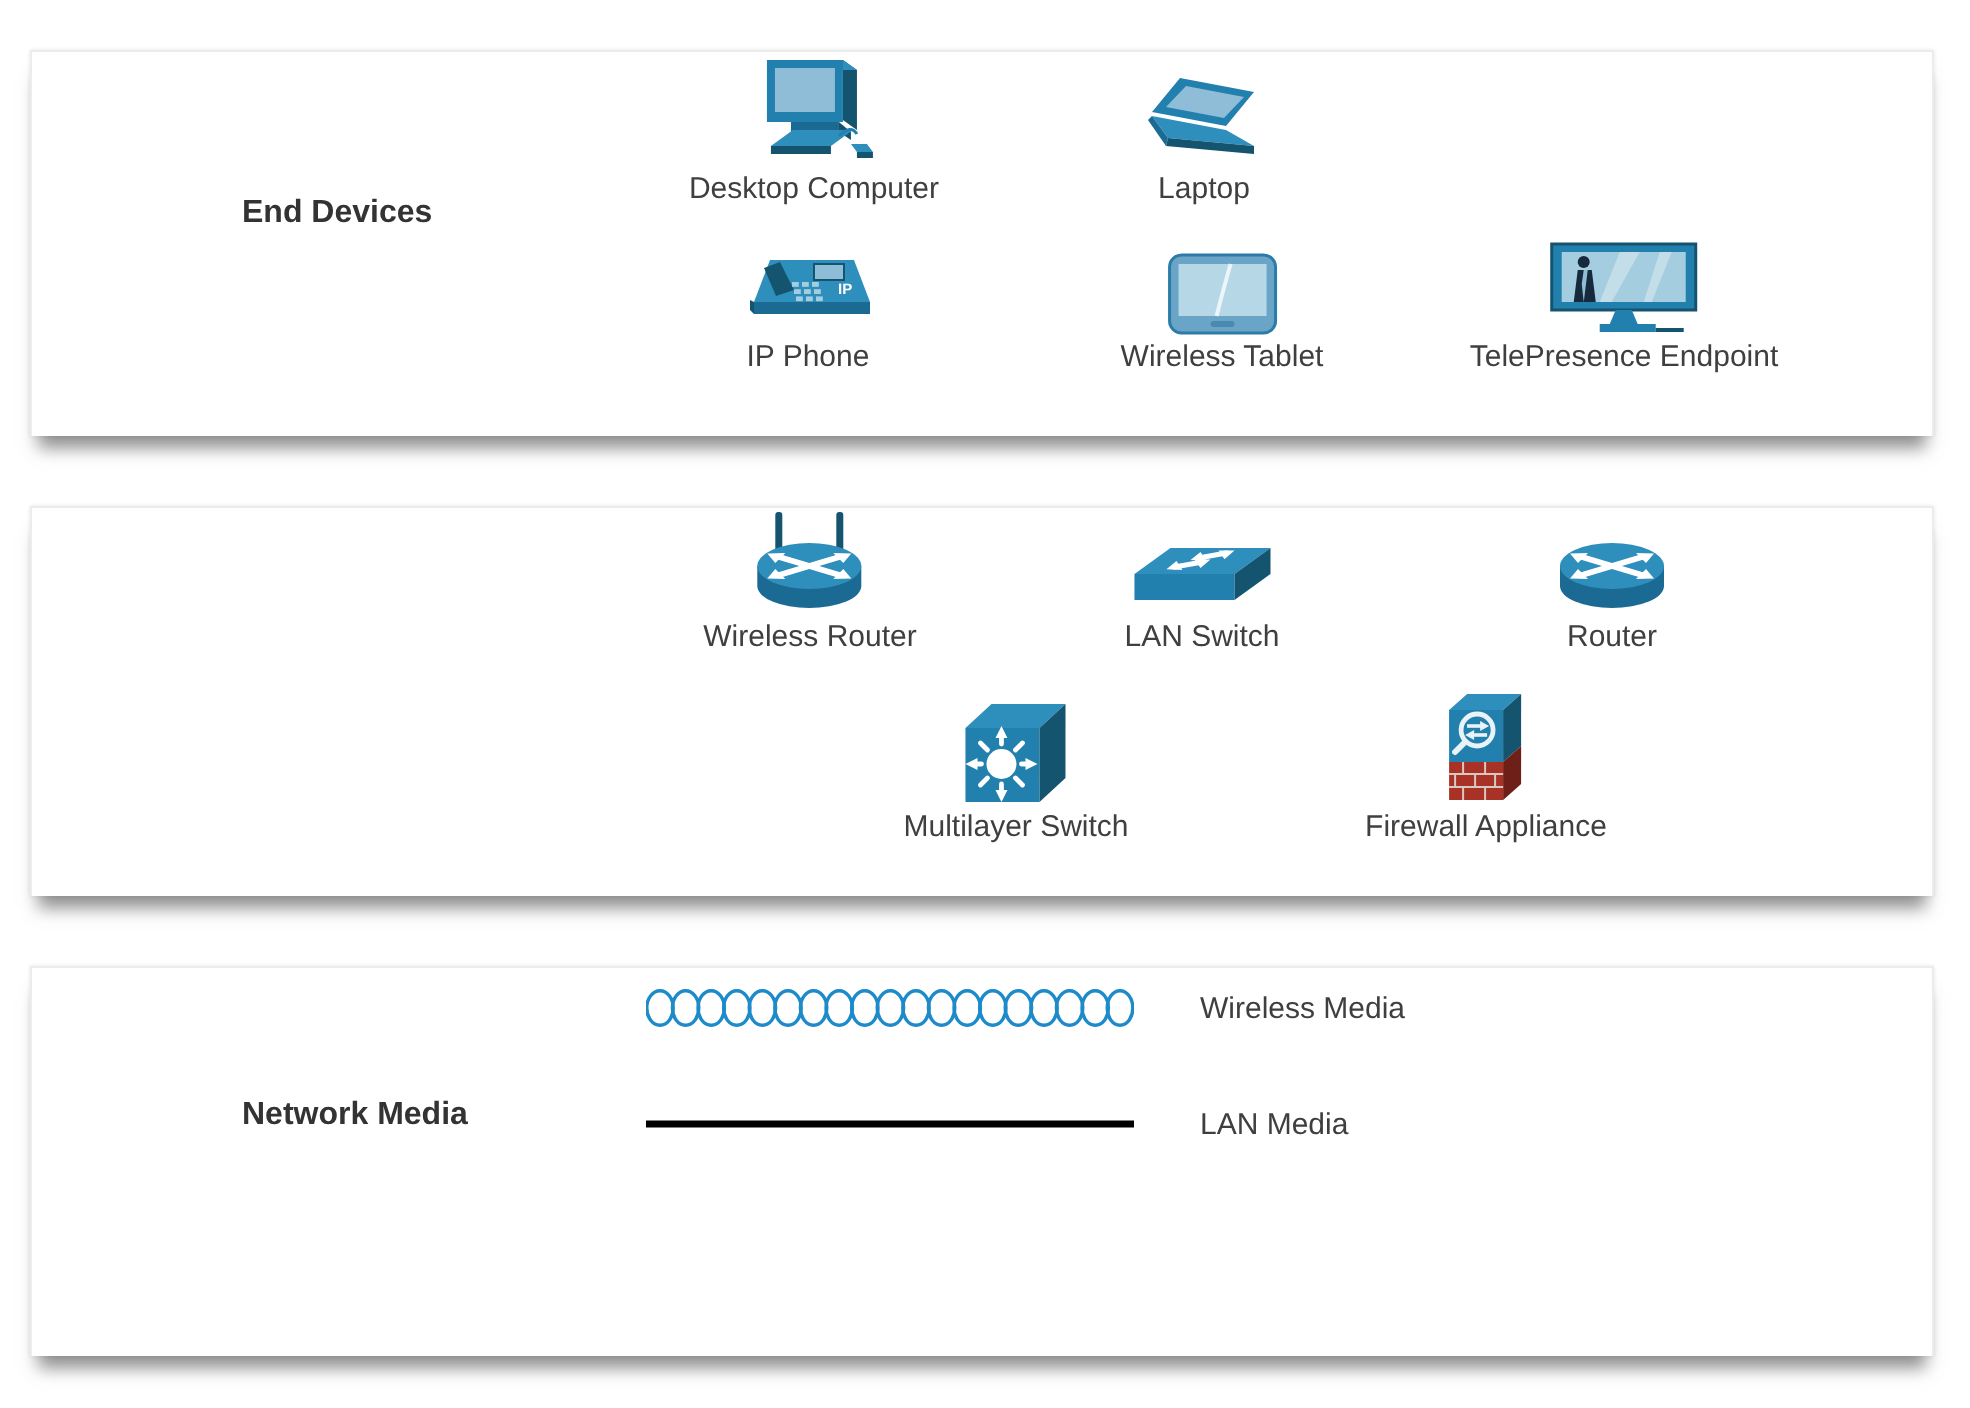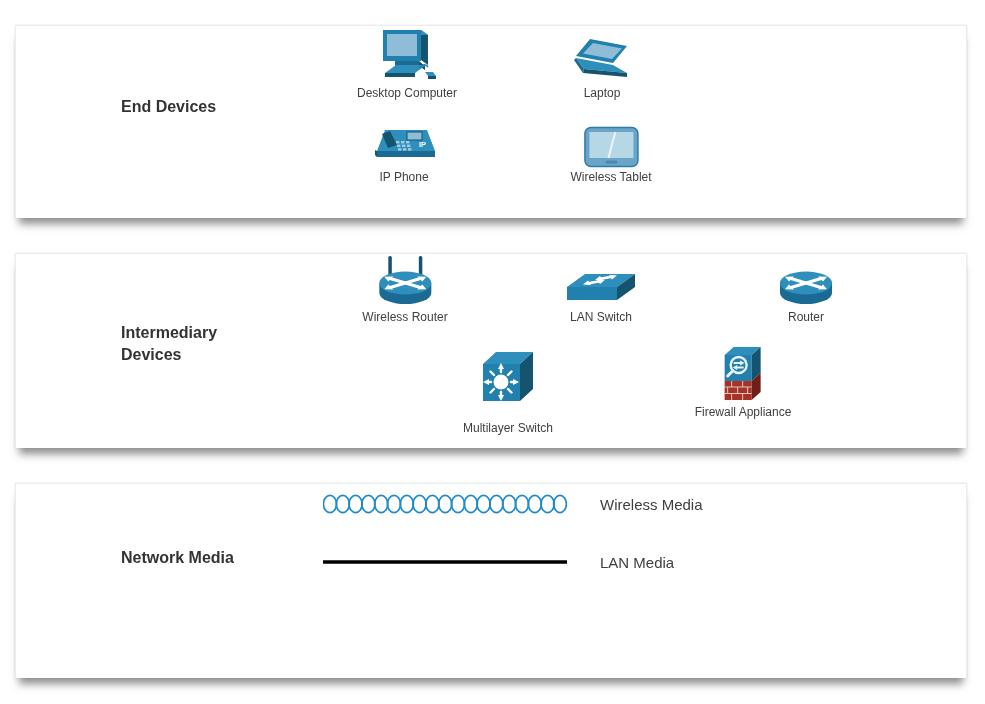--- a/index.html
+++ b/index.html
@@ -22,21 +22,21 @@
   }
   #card-end .section-title{top:70px;}
   #card-intermediary .section-title{top:68px;}
   #card-media .section-title{top:63px;}
   .device{
     position:absolute;transform:translateX(-50%);
     display:flex;flex-direction:column;align-items:center;
   }
   .icon-box{display:flex;align-items:flex-end;justify-content:center;}
   .device-label{
-    font-size:12px;color:#3f3f3f;white-space:nowrap;margin-top:2px;text-align:center;
+    font-size:15px;color:#3f3f3f;white-space:nowrap;margin-top:2px;text-align:center;
   }
   .media-row{
     position:absolute;left:307px;display:flex;align-items:center;
   }
   .media-symbol{width:244px;flex:0 0 244px;display:flex;align-items:center;}
   .media-label{font-size:15px;color:#3f3f3f;margin-left:33px;white-space:nowrap;}
   svg{display:block;}
 </style>
 </head>
 <body>
@@ -107,24 +107,40 @@
       <svg width="56" height="42" viewBox="0 0 56 42">
         <rect x="1.5" y="1.5" width="53" height="39" rx="6" fill="#6aa5c8" stroke="#2b7ca8" stroke-width="1.5"></rect>
         <rect x="6" y="6" width="44" height="26" fill="#b5d7e6"></rect>
         <path d="M32,6 q-4,14 -7,26" stroke="#ffffff" stroke-width="2" fill="none" opacity="0.75"></path>
         <rect x="22" y="34.5" width="12" height="3" rx="1.5" fill="#4a8ab0"></rect>
       </svg>
     </div>
     <div class="device-label">Wireless Tablet</div>
   </div>
 
+  <div class="device" style="left:796px;top:98px;">
+    <div class="icon-box" style="height:44px;">
+      <svg width="76" height="48" viewBox="0 0 76 48">
+        <rect x="2" y="2" width="72" height="33" fill="#2180ad" stroke="#15546f" stroke-width="1.5"></rect>
+        <rect x="7" y="6" width="62" height="25" fill="#a5cde0"></rect>
+        <polygon points="36,6 46,6 32,31 26,31" fill="#c3dde9"></polygon>
+        <polygon points="56,6 62,6 52,31 48,31" fill="#c3dde9"></polygon>
+        <circle cx="18" cy="11" r="3" fill="#17293c"></circle>
+        <polygon points="13,31 24,31 22,15 15,15" fill="#17293c"></polygon>
+        <polygon points="18,15 20,15 18,31 17,22" fill="#8fbdd7"></polygon>
+        <polygon points="34,35 42,35 45,42 31,42" fill="#2180ad"></polygon>
+        <rect x="26" y="42" width="28" height="4" fill="#2180ad"></rect>
+        <rect x="54" y="44" width="14" height="2" fill="#15546f"></rect>
+      </svg>
+    </div>
+    <div class="device-label">TelePresence Endpoint</div>
+  </div>
 </div>
 
 <div class="card" id="card-intermediary">
-  <div class="section-title">Intermediary Devices</div>
 
   <div class="device" style="left:389px;top:2px;">
     <div class="icon-box" style="height:52px;">
       <svg width="58" height="52" viewBox="0 0 58 52">
         <rect x="12" y="0" width="3.5" height="22" rx="1.5" fill="#15546f"></rect>
         <rect x="42.5" y="0" width="3.5" height="22" rx="1.5" fill="#15546f"></rect>
         <path d="M3,27 v10 a26,11 0 0 0 52,0 v-10" fill="#1a6a94"></path>
         <ellipse cx="29" cy="27" rx="26" ry="11.5" fill="#2e8fbc"></ellipse>
         <g stroke="#ffffff" stroke-width="3" stroke-linecap="round">
           <line x1="14" y1="22.5" x2="44" y2="31.5"></line>
@@ -175,21 +191,21 @@
           <polygon points="8,8.8 17,8.5 12,13.5"></polygon>
           <polygon points="50,8.8 41,8.5 46,13.5"></polygon>
           <polygon points="8,21.2 17,21.5 12,16.5"></polygon>
           <polygon points="50,21.2 41,21.5 46,16.5"></polygon>
         </g>
       </svg>
     </div>
     <div class="device-label">Router</div>
   </div>
 
-  <div class="device" style="left:492px;top:95px;gap:16px;">
+  <div class="device" style="left:492px;top:95px;">
     <div class="icon-box" style="height:54px;">
       <svg width="58" height="54" viewBox="0 0 58 54">
         <polygon points="4,15 17,3 54,3 41,15" fill="#2e8fbc"></polygon>
         <rect x="4" y="15" width="37" height="37" fill="#2180ad"></rect>
         <polygon points="41,15 54,3 54,40 41,52" fill="#15546f"></polygon>
         <circle cx="22" cy="33" r="7.5" fill="#ffffff"></circle>
         <g stroke="#ffffff" stroke-width="2.4" stroke-linecap="round">
           <line x1="22" y1="23" x2="22" y2="18"></line>
           <line x1="22" y1="43" x2="22" y2="48"></line>
           <line x1="12" y1="33" x2="8" y2="33"></line>

